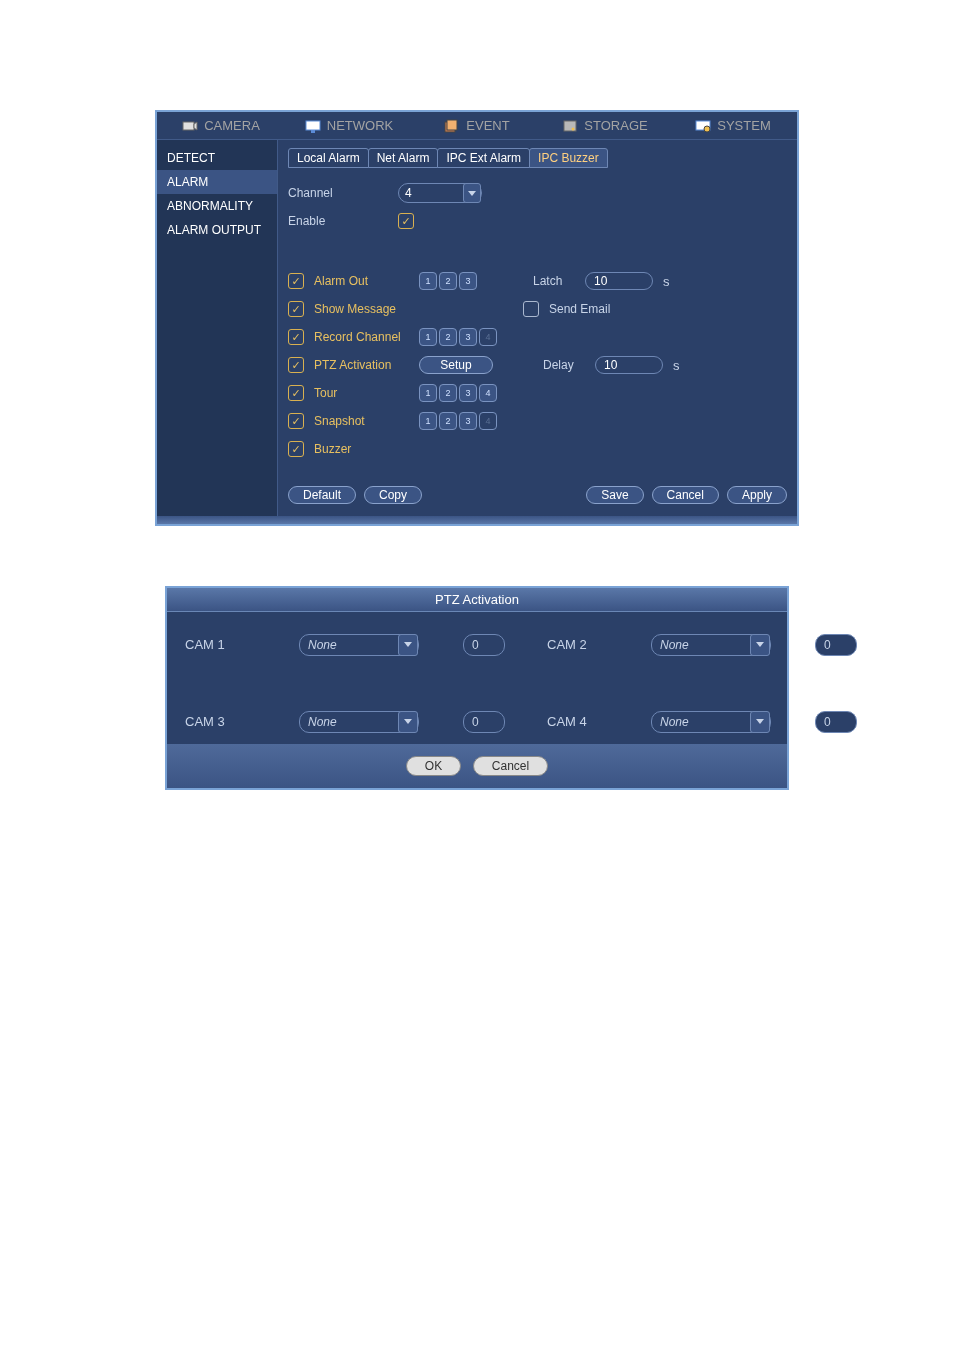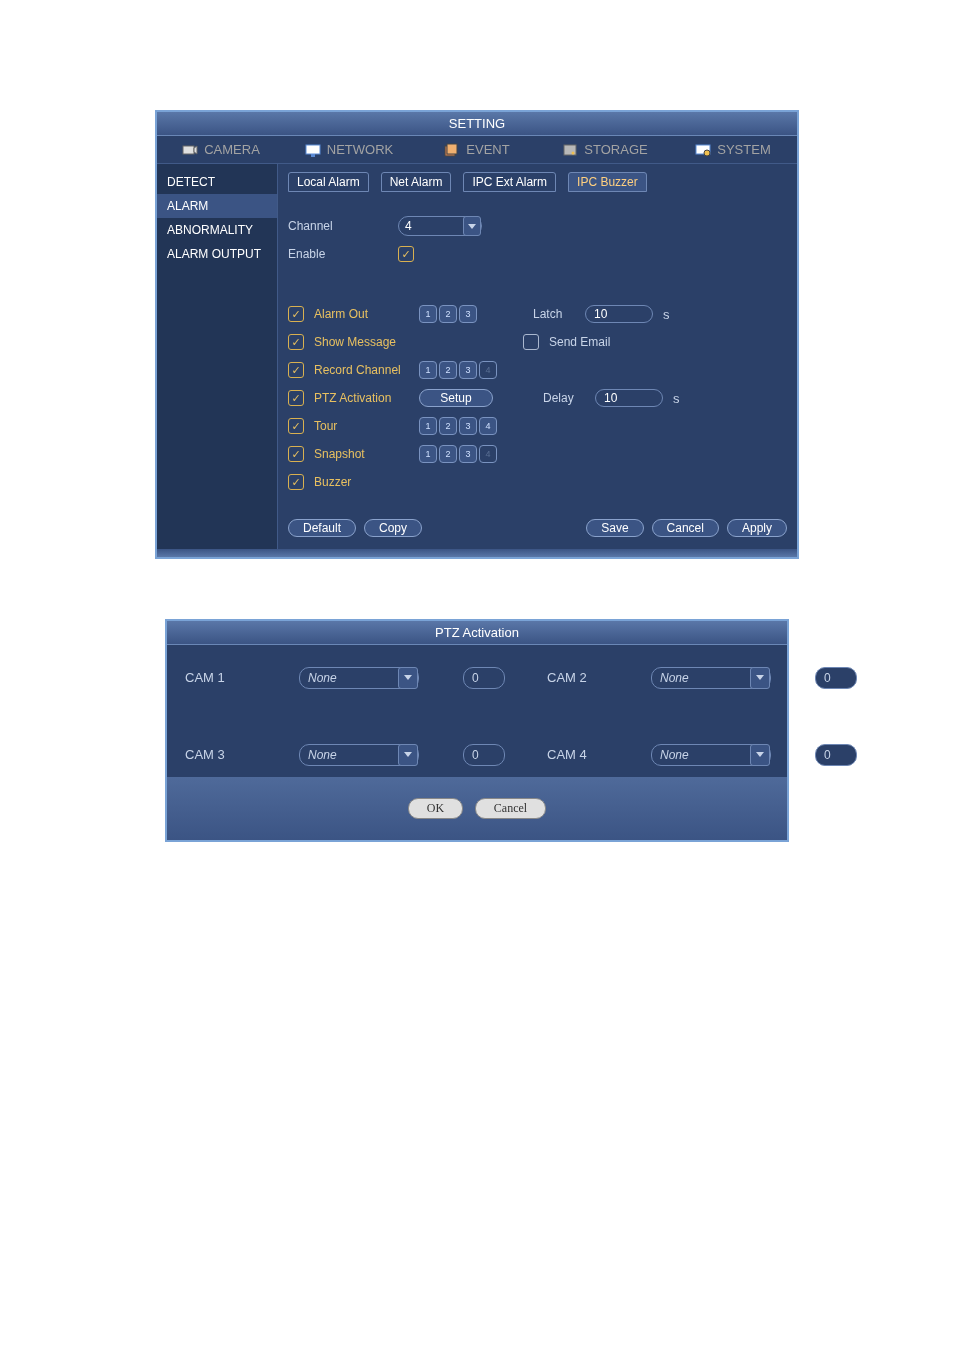--- a/index.html
+++ b/index.html
@@ -73,22 +73,22 @@
     background: #3b5484;
   }
   .main {
     flex: 1;
     background: #2b4068;
     padding: 8px 10px 50px 10px;
     position: relative;
   }
   .subtabs {
     display: flex;
-    gap: 13px;
-    margin-bottom: 23px;
+    gap: 0;
+    margin-bottom: 14px;
     flex-wrap: wrap;
   }
   .subtab {
     border: 1px solid #6e87b4;
     border-radius: 3px 3px 0 0;
     padding: 2px 8px;
     font-size: 12px;
     color: #fff;
     background: #2b4068;
     margin-right: -1px;
@@ -168,21 +168,21 @@
   .footer-btns {
     position:absolute; bottom:12px; left:10px; right:10px;
     display:flex; gap:8px;
   }
   .footer-btns .spacer { flex:1; }
   .lighter-footer {
     background: linear-gradient(#4f6a9a, #3b5484);
     padding: 12px 0;
     text-align:center;
   }
-  .lighter-footer .pill-btn { background:#e0e0e0; color:#333; border-color:#888; padding:2px 18px; margin:9px 4px;font-family:Liberation Serif, serif; }
+  .lighter-footer .pill-btn { background:#e0e0e0; color:#333; border-color:#888; padding:2px 18px; margin:0 4px; }
   .ptz-body {
     padding: 16px 18px 6px 18px;
     display:grid;
     grid-template-columns: 70px 120px 40px 60px 120px 40px;
     row-gap:8px; column-gap:6px;
     align-items:center;
     min-height: 110px;
     gap: 44px;
   }
   .cam-lbl { color:#c8d4e8; font-size:13px; }
@@ -194,21 +194,20 @@
   .dd2 .dd-btn { position:absolute; right:0; top:-1px; bottom:-1px; width:18px; border:1px solid #6e87b4; border-radius:3px; background:#3b5484;display:flex;align-items:center;justify-content:center; }
   .num2 {
     border:1px solid #6e87b4; border-radius:10px; background:#2b4068; color:#c8d4e8;
     height:20px; display:flex; align-items:center; padding:0 8px; font-size:12px; width:24px;
   }
 </style>
 </head>
 <body>
 
 <div class="window">
-  <div class="title-bar">SETTING</div>
 
   <div class="top-tabs">
     <div class="top-tab">
       <span class="icon-box">
         <svg viewBox="0 0 16 14">
             <rect x="1" y="3" width="11" height="8" fill="#e0e0e0" stroke="#666"></rect>
             <polygon points="12,5 15,3 15,11 12,9" fill="#e0e0e0" stroke="#666"></polygon>
           </svg>
       </span>
       <span>CAMERA</span>

